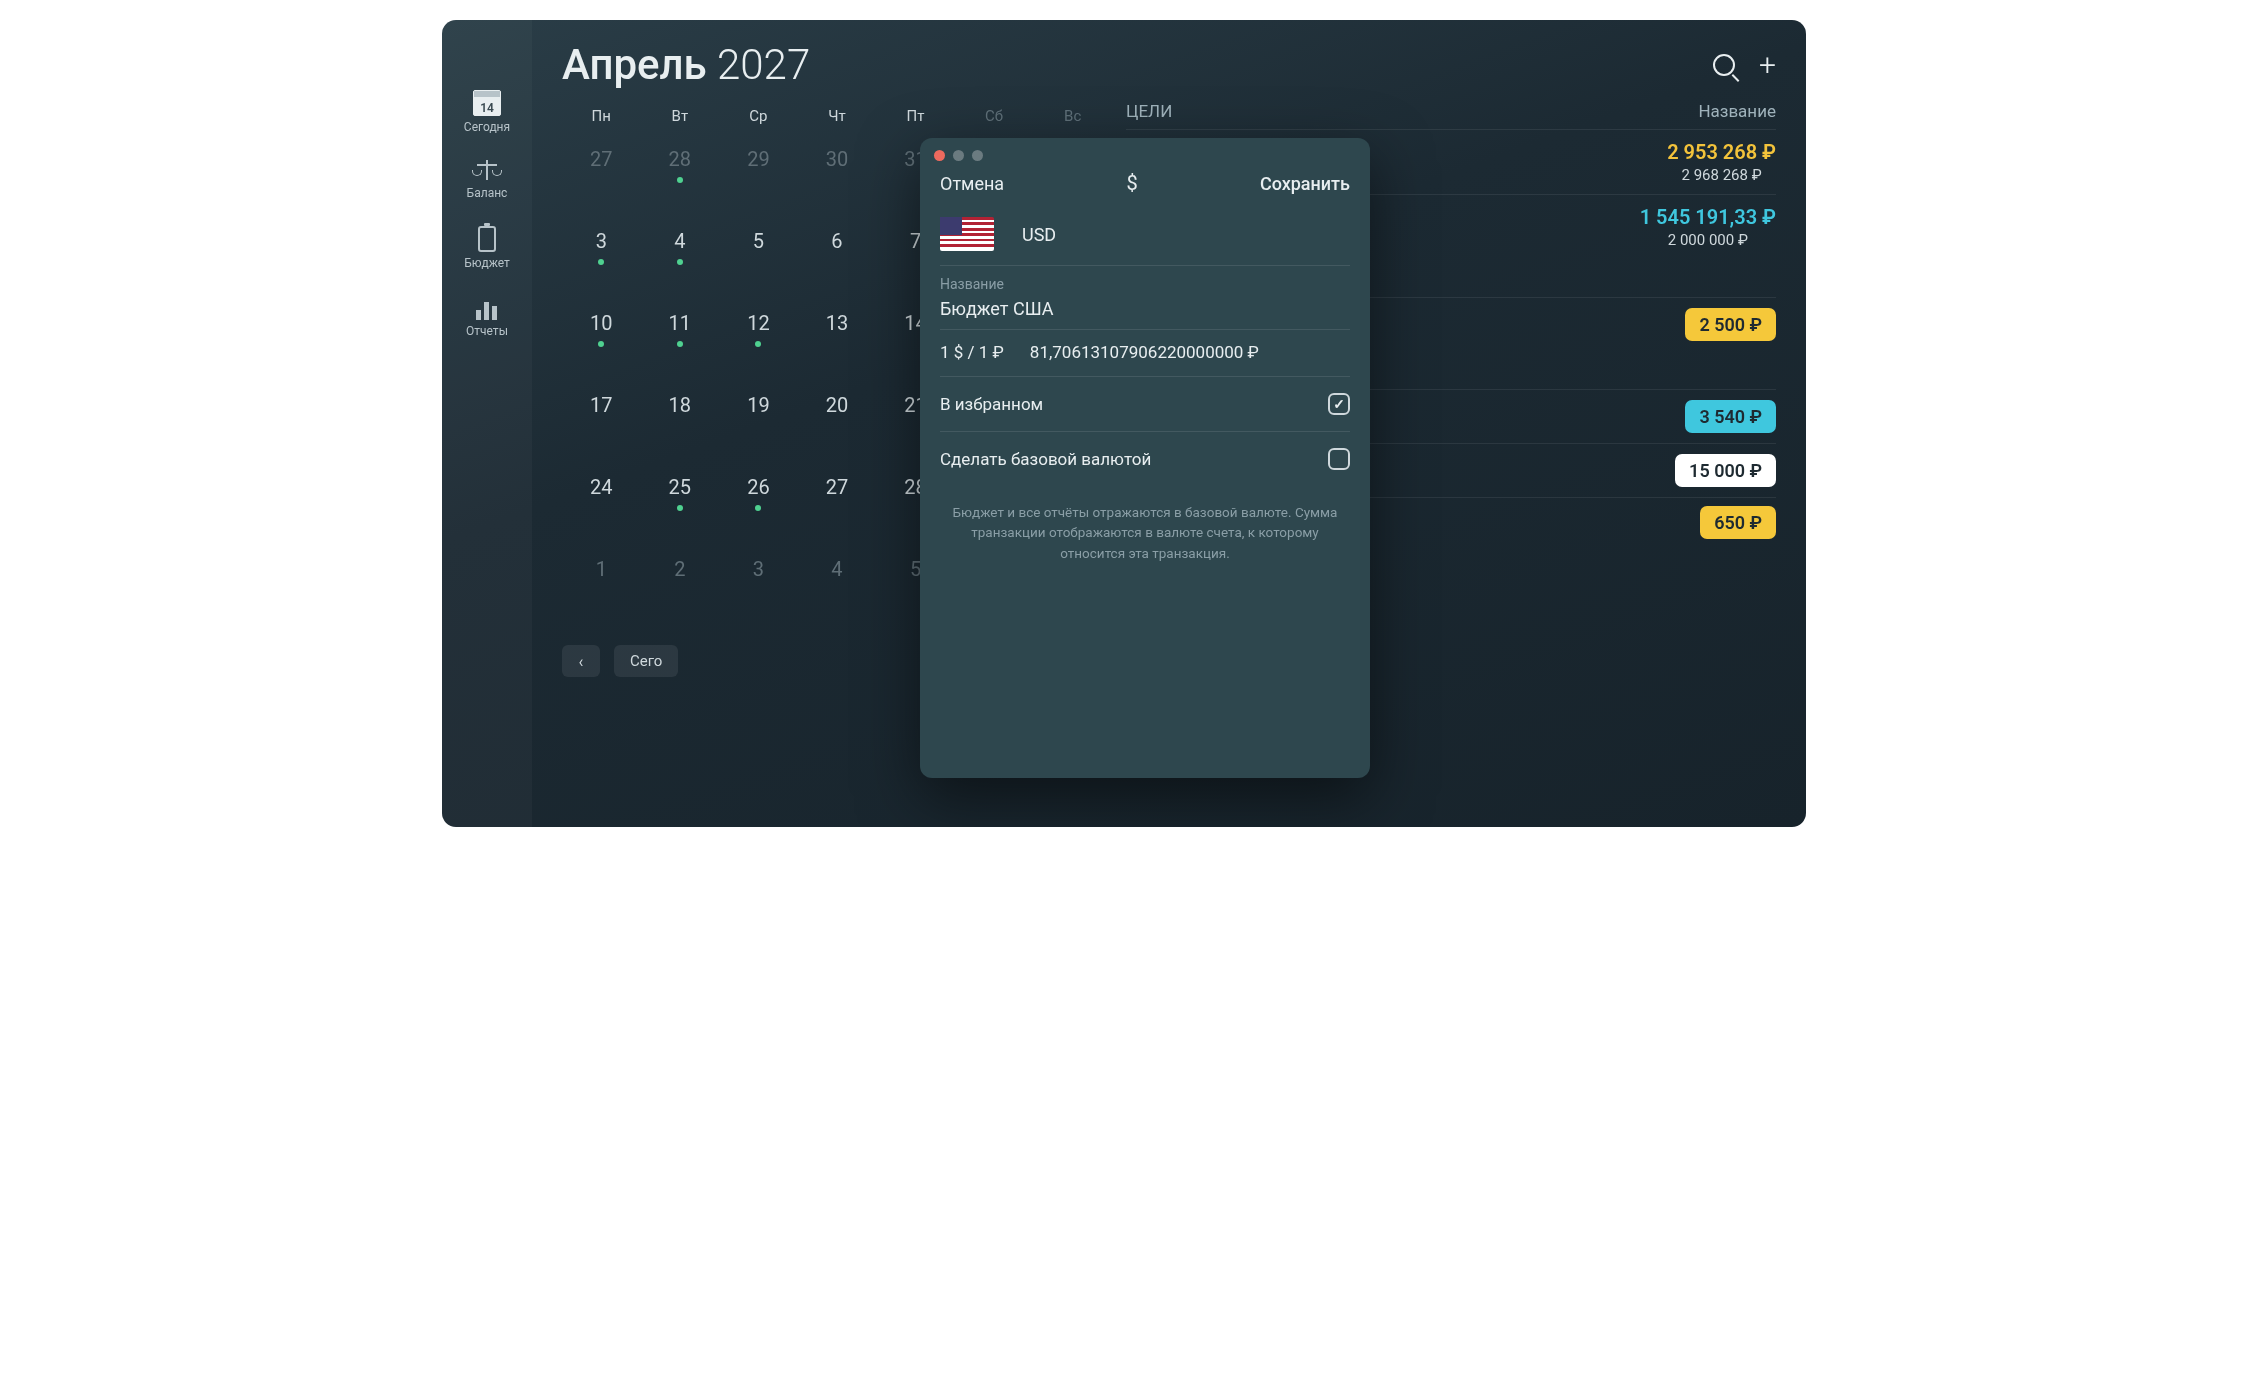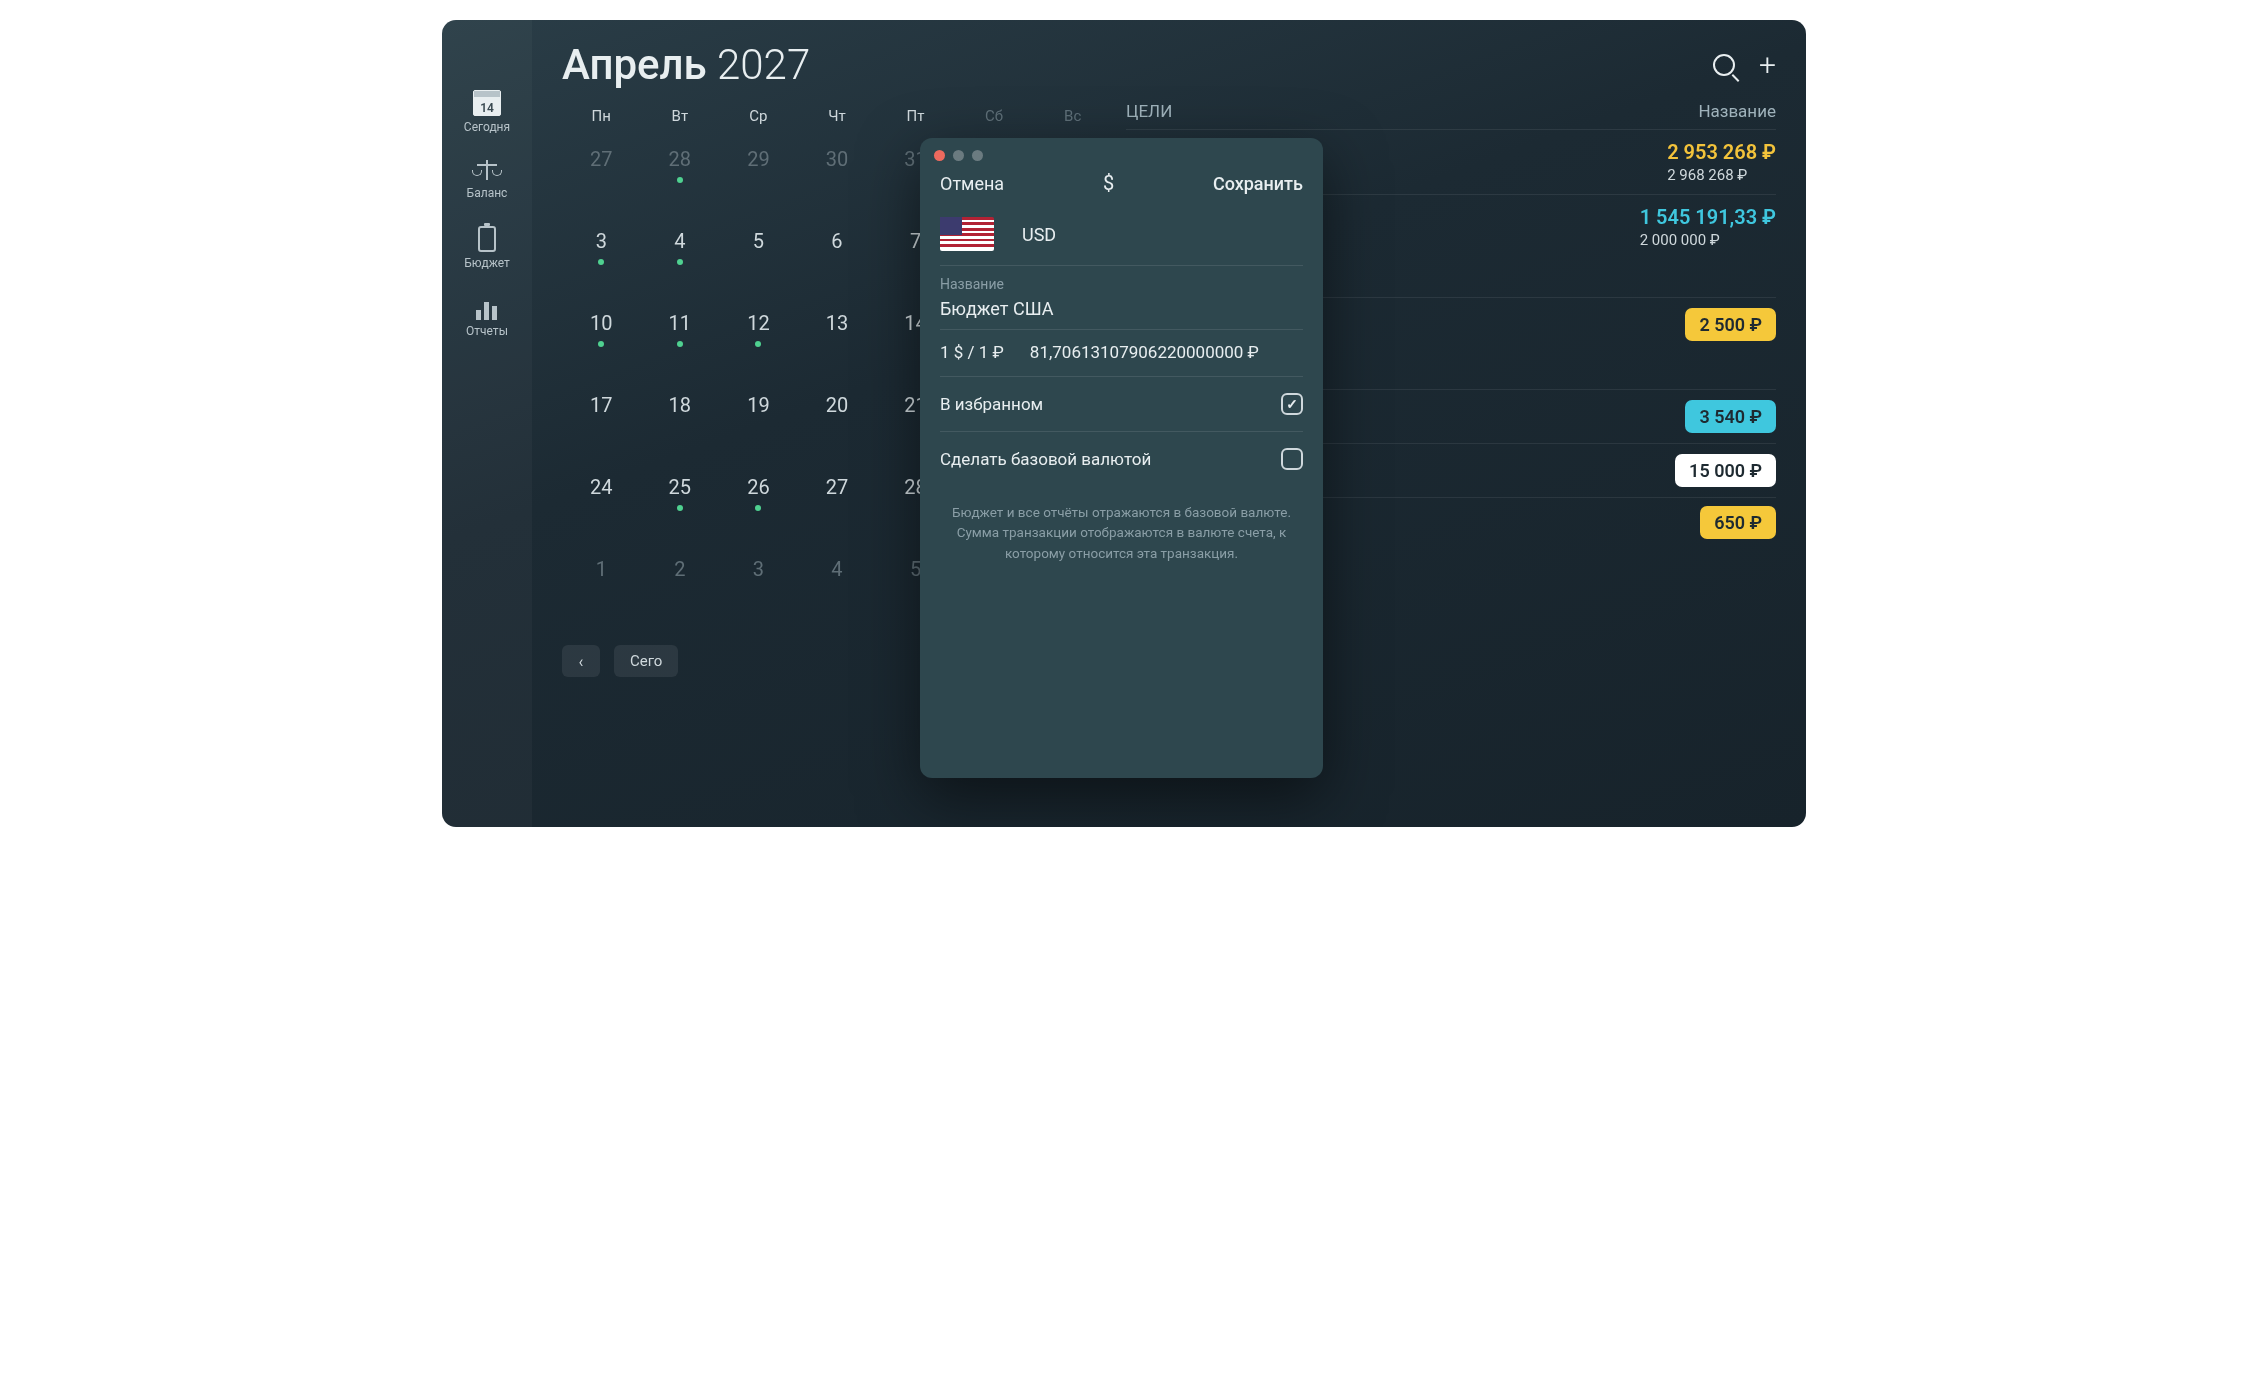--- a/index.html
+++ b/index.html
@@ -41,40 +41,40 @@
 .date-cell .dot { width:6px; height:6px; border-radius:50%; background:#4fd190; margin:6px auto 0; }
 .nav-row { display:flex; align-items:center; gap:14px; margin-top:14px; }
 .nav-btn { width:38px; height:32px; background:rgba(255,255,255,0.08); border-radius:6px; display:flex; align-items:center; justify-content:center; color:#cfd8dc; cursor:pointer; }
 .today-btn { padding:0 16px; height:32px; background:rgba(255,255,255,0.08); border-radius:6px; display:flex; align-items:center; color:#cfd8dc; font-size:15px; cursor:pointer; }
 
 .panel { flex:1.3; display:flex; flex-direction:column; }
 .panel-head { display:flex; justify-content:space-between; color:#9fb2bb; font-size:17px; padding-bottom:8px; }
 .goal { display:flex; justify-content:space-between; padding:10px 0; border-top:1px solid rgba(255,255,255,0.08); }
 .goal .left { color:#e8eef0; font-size:18px; }
 .goal .left .sub { color:#8a9aa2; font-size:14px; margin-top:2px; }
-.goal .right { text-align:left; }
+.goal .right { text-align:center; }
 .goal .right .big { font-size:20px; font-weight:600; }
 .goal .right .sub { color:#cfd8dc; font-size:15px; margin-top:2px; }
 .amt-gold { color:#f3c33b; }
 .amt-cyan { color:#3fc7de; }
 .section-title { color:#9fb2bb; font-size:15px; padding:14px 0 6px; letter-spacing:.5px; }
 .txn { display:flex; justify-content:space-between; align-items:center; padding:8px 0; border-top:1px solid rgba(255,255,255,0.08); }
 .txn .name { color:#e1e8eb; font-size:18px; }
 .txn .date { color:#56b98b; font-size:14px; display:flex; align-items:center; gap:4px; }
 .clock-icon { width:12px; height:12px; border:1.5px solid #8a9aa2; border-radius:50%; position:relative; display:inline-block; }
 .clock-icon::before { content:""; position:absolute; left:5px; top:2px; width:1.5px; height:4px; background:#8a9aa2; }
 .pill { padding:6px 14px; border-radius:7px; font-size:18px; font-weight:600; }
 .pill-yellow { background:#f5c83a; color:#1e2a31; }
 .pill-cyan { background:#3fc7de; color:#1e2a31; }
 .pill-white { background:#fff; color:#1e2a31; }
 .totals { text-align:right; color:#cfd8dc; font-size:15px; padding:14px 0; }
 .totals div { margin-bottom:2px; }
 .totals b { font-weight:600; }
 
-.modal { position:absolute; left:478px; top:118px; width:403px; height:640px; background:#2e474e; border-radius:12px; box-shadow:0 20px 60px rgba(0,0,0,0.5); padding:0; }
+.modal { position:absolute; left:478px; top:118px; width:450px; height:640px; background:#2e474e; border-radius:12px; box-shadow:0 20px 60px rgba(0,0,0,0.5); padding:0; }
 .modal-traffic { display:flex; gap:8px; padding:12px 14px 0; }
 .traffic-dot { width:11px; height:11px; border-radius:50%; }
 .tr-red{background:#ed6a5e;} .tr-yel{background:#6b7b80;} .tr-grn{background:#6b7b80;}
 .modal-bar { display:flex; justify-content:space-between; align-items:center; padding:10px 20px 14px; color:#e8eef0; }
 .modal-bar .cancel { font-size:18px; cursor:pointer; }
 .modal-bar .dollar { font-size:20px; }
 .modal-bar .save { font-size:18px; font-weight:500; cursor:pointer; }
 .modal-body { padding:0 20px; }
 .flag-row { display:flex; align-items:center; gap:28px; padding:8px 0 14px; border-bottom:1px solid rgba(255,255,255,0.1); }
 .us-flag { width:54px; height:34px; background:linear-gradient(#b22234 0 8%,#fff 8% 16%,#b22234 16% 24%,#fff 24% 32%,#b22234 32% 40%,#fff 40% 48%,#b22234 48% 56%,#fff 56% 64%,#b22234 64% 72%,#fff 72% 80%,#b22234 80% 88%,#fff 88% 100%); position:relative; border-radius:2px; }

